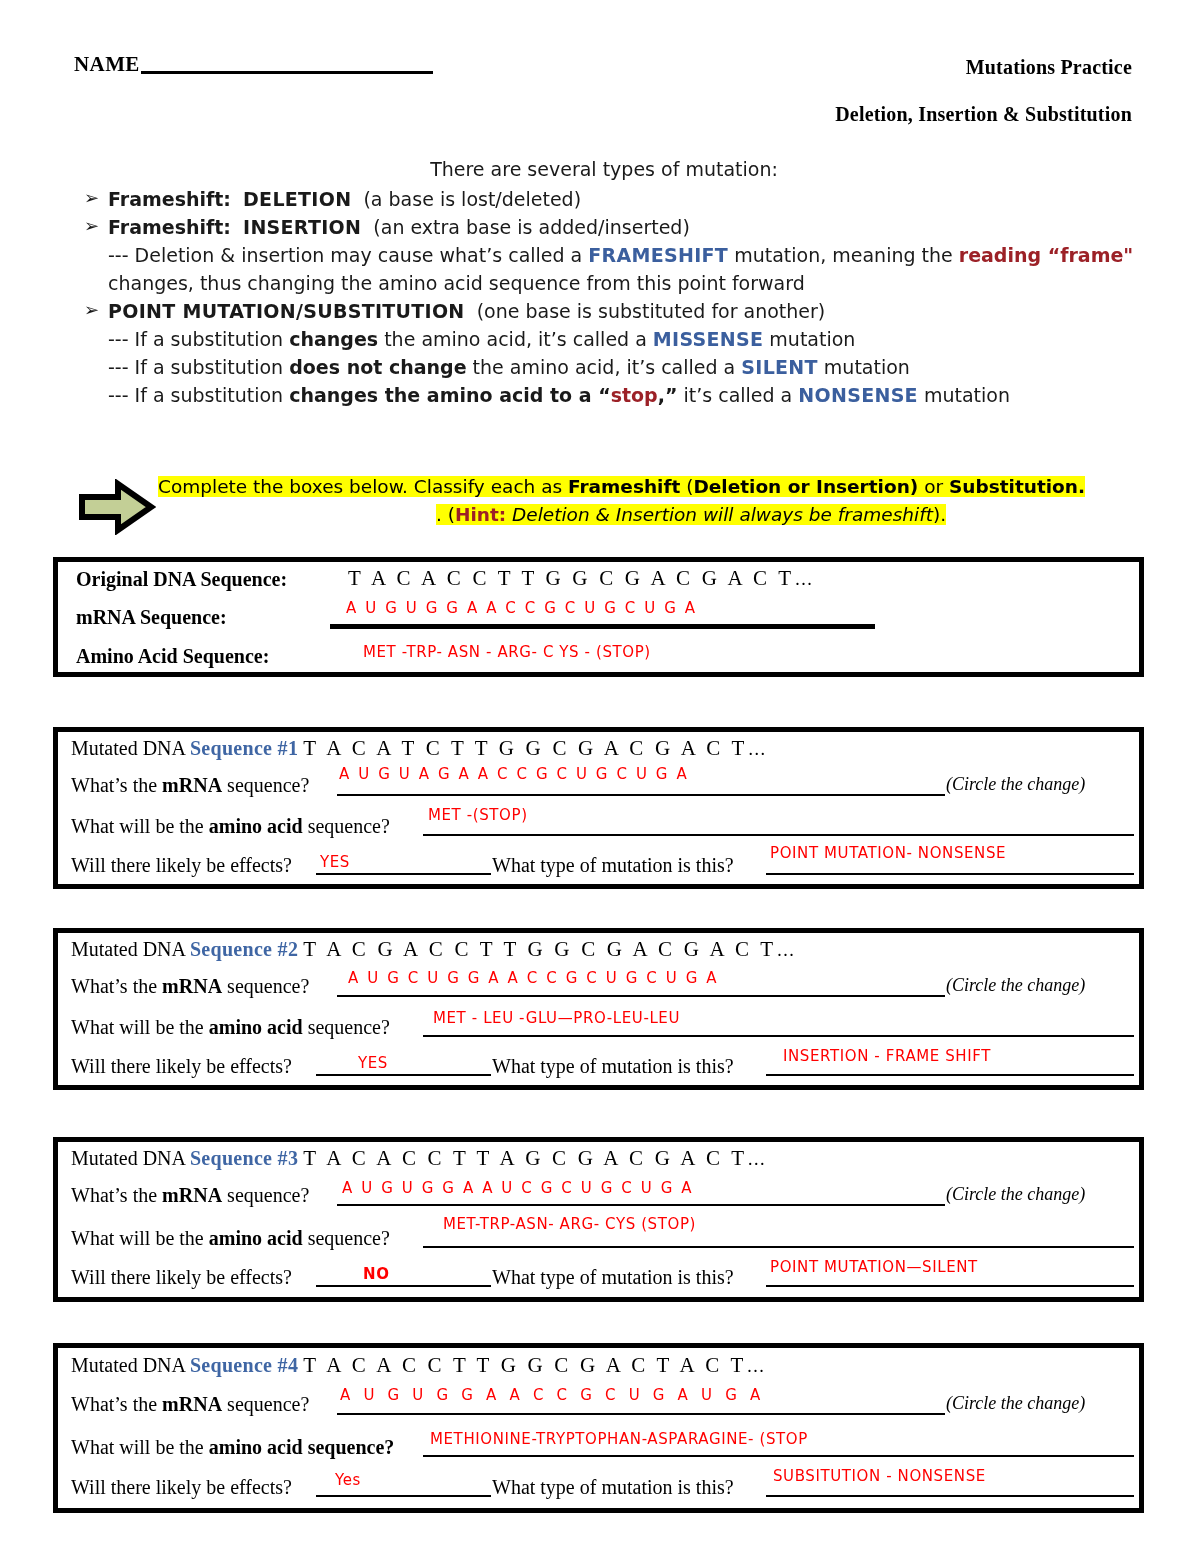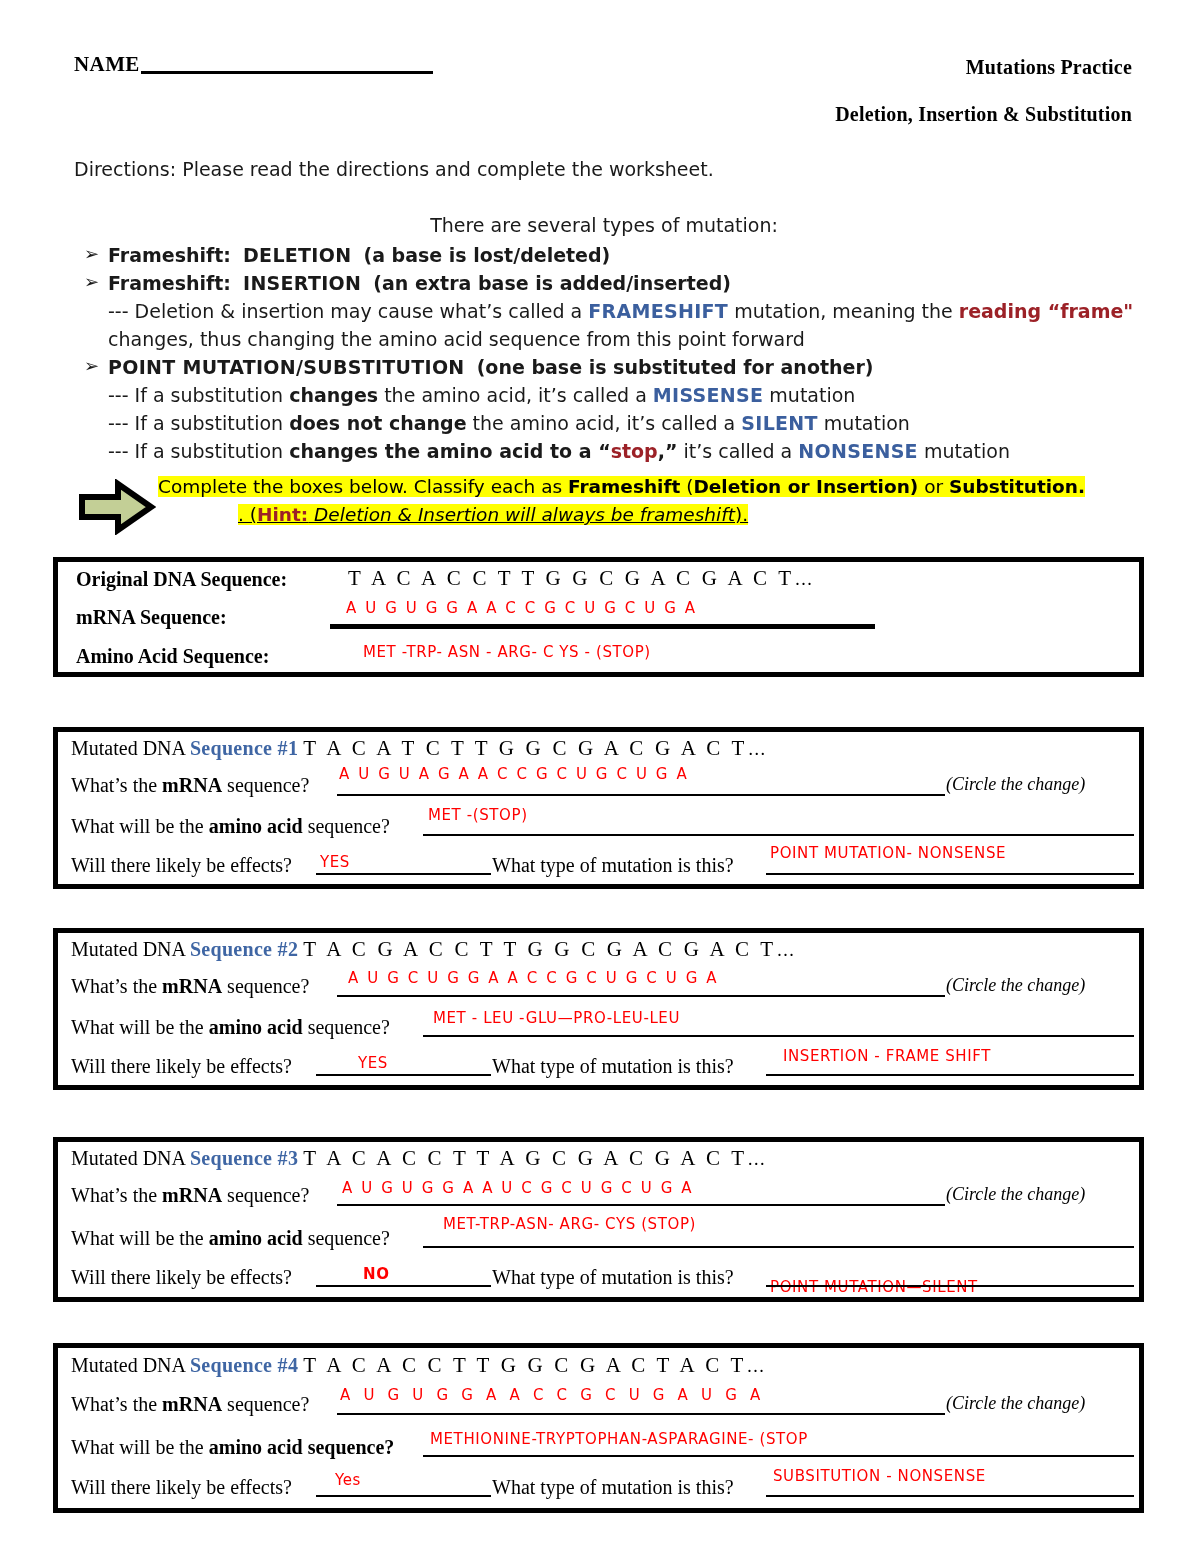--- a/index.html
+++ b/index.html
@@ -55,40 +55,40 @@
   .intro { margin: 0 0 2px 0; text-align: center; }
 
   ul.types { list-style: none; margin: 0; padding: 0; }
   ul.types > li { position: relative; padding-left: 34px; margin: 0; }
   ul.types > li .bullet {
     position: absolute; left: 10px; top: -1px;
     font-size: 18px; font-weight: bold;
   }
   .lbl-bold { font-weight: bold; }
   .caps { font-weight: bold; letter-spacing: .3px; }
-  .paren { font-weight: bold; }
+  .paren { font-weight: normal; }
 
   .sub { padding-left: 42px; position: relative; }
   .cont { padding-left: 56px; }
 
   .blue { color: #3b5f9e; font-weight: bold; letter-spacing: .3px; }
   .blue-lt { color: #3f66a4; font-weight: bold; letter-spacing: .3px; }
   .darkred { color: #9c2127; font-weight: bold; }
 
   
   .callout { position: absolute; left: 74px; top: 473px; width: 1070px; height: 70px; }
   .arrow-icon { position: absolute; left: 4px; top: 6px; }
   .callout-lines {
     position: absolute; left: 84px; top: 0px; width: 986px;
     font-family: "DejaVu Sans", sans-serif;
     font-size: 18.5px; line-height: 28px;
   }
   .hl { background: #ffff00; }
   .callout-l1 { display: block; }
-  .callout-l2 { display: block; text-align: left; padding-left: 80px; text-decoration: underline; }
+  .callout-l2 { display: block; text-align: center; padding-left: 80px; }
   .italic { font-style: italic; }
 
   
   .abox {
     position: absolute; left: 53px; width: 1091px;
     border: 5px solid #000000;
     background: #ffffff;
   }
   #box-original { top: 557px; height: 120px; }
   #box-1 { top: 727px; height: 162px; }
@@ -142,21 +142,20 @@
     <div class="name-wrap">
       <span class="name-label">NAME</span>
       <span class="name-rule"></span>
     </div>
     <div class="title-1">Mutations Practice</div>
     <div class="title-2">Deletion, Insertion &amp; Substitution</div>
   </div>
 
   <div class="body-text">
 
-    <p class="directions">Directions: Please read the directions and complete the worksheet.</p>
 
     <p class="intro">There are several types of mutation:</p>
 
     <ul class="types">
 
       <li>
         <span class="bullet">➢</span>
         <span class="lbl-bold">Frameshift:</span>
         <span>&nbsp;</span><span class="caps">DELETION</span>
         <span>&nbsp;</span><span class="paren">(a base is lost/deleted)</span>
@@ -278,21 +277,21 @@
       <div class="circ" style="left:888px; top:42px;">(Circle the change)</div>
 
       <div class="b-line" style="left:13px; top:85px;"><span>What will be the </span><span class="lbl-serif-b">amino acid</span><span> sequence?</span></div>
       <div class="b-line ans" style="left:385px; top:73px;">MET-TRP-ASN- ARG- CYS (STOP)</div>
       <div class="rule" style="left:365px; top:104px; width:711px;"></div>
 
       <div class="b-line" style="left:13px; top:124px;">Will there likely be effects?</div>
       <div class="b-line ans ans-b" style="left:305px; top:123px;">NO</div>
       <div class="rule" style="left:258px; top:143px; width:175px;"></div>
       <div class="b-line" style="left:434px; top:124px;">What type of mutation is this?</div>
-      <div class="b-line ans" style="left:712px; top:116px;margin-top:20px;">POINT MUTATION—SILENT</div>
+      <div class="b-line ans" style="left:712px; top:116px;">POINT MUTATION—SILENT</div>
       <div class="rule" style="left:708px; top:143px; width:368px;"></div>
     </div>
   </div>
 
   <div class="abox" id="box-4">
     <div class="brow">
       <div class="b-line" style="left:13px; top:5px;"><span>Mutated DNA </span><span class="blue-lt">Sequence #4</span><span>&nbsp;</span><span class="dna">T A C A C C T T G G C G A C T A C T</span><span class="dna dna-tail">…</span></div>
 
       <div class="b-line" style="left:13px; top:45px;"><span>What’s the </span><span class="lbl-serif-b">mRNA</span><span> sequence?</span></div>
       <div class="b-line ans" style="left:282px; top:38px; letter-spacing:4.2px;">A U G U G G A A C C G C U G A U G A</div>

